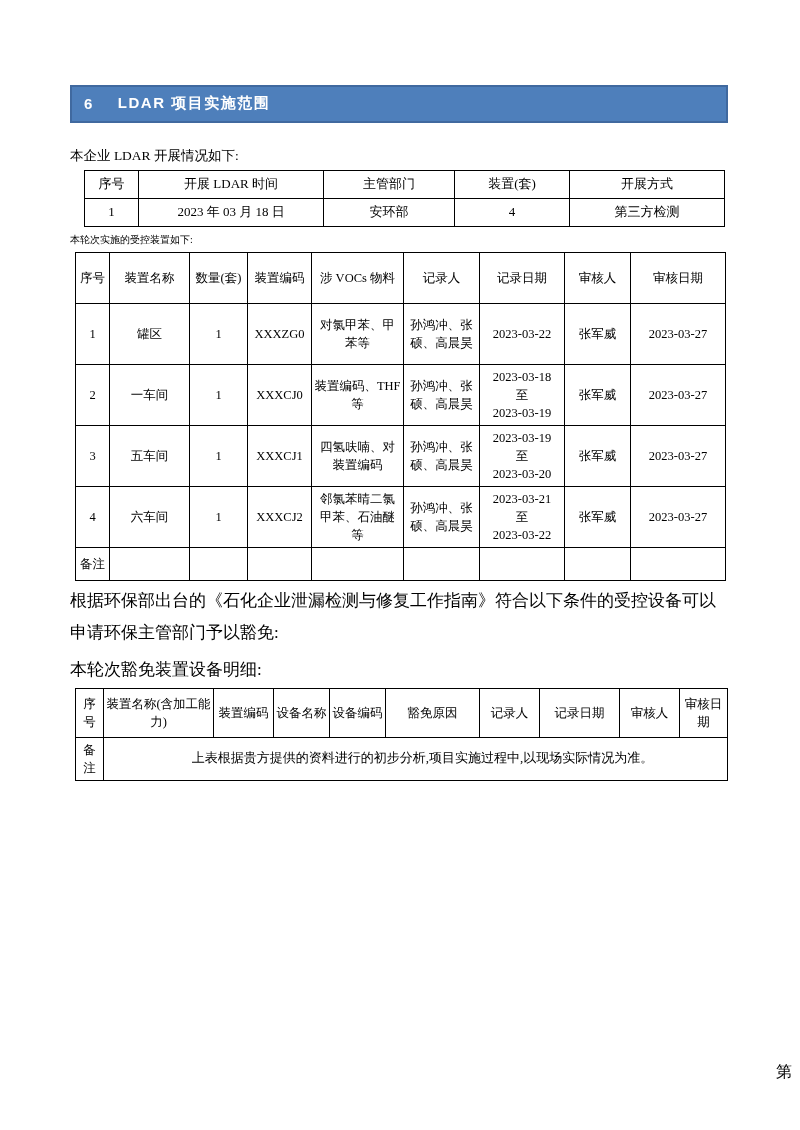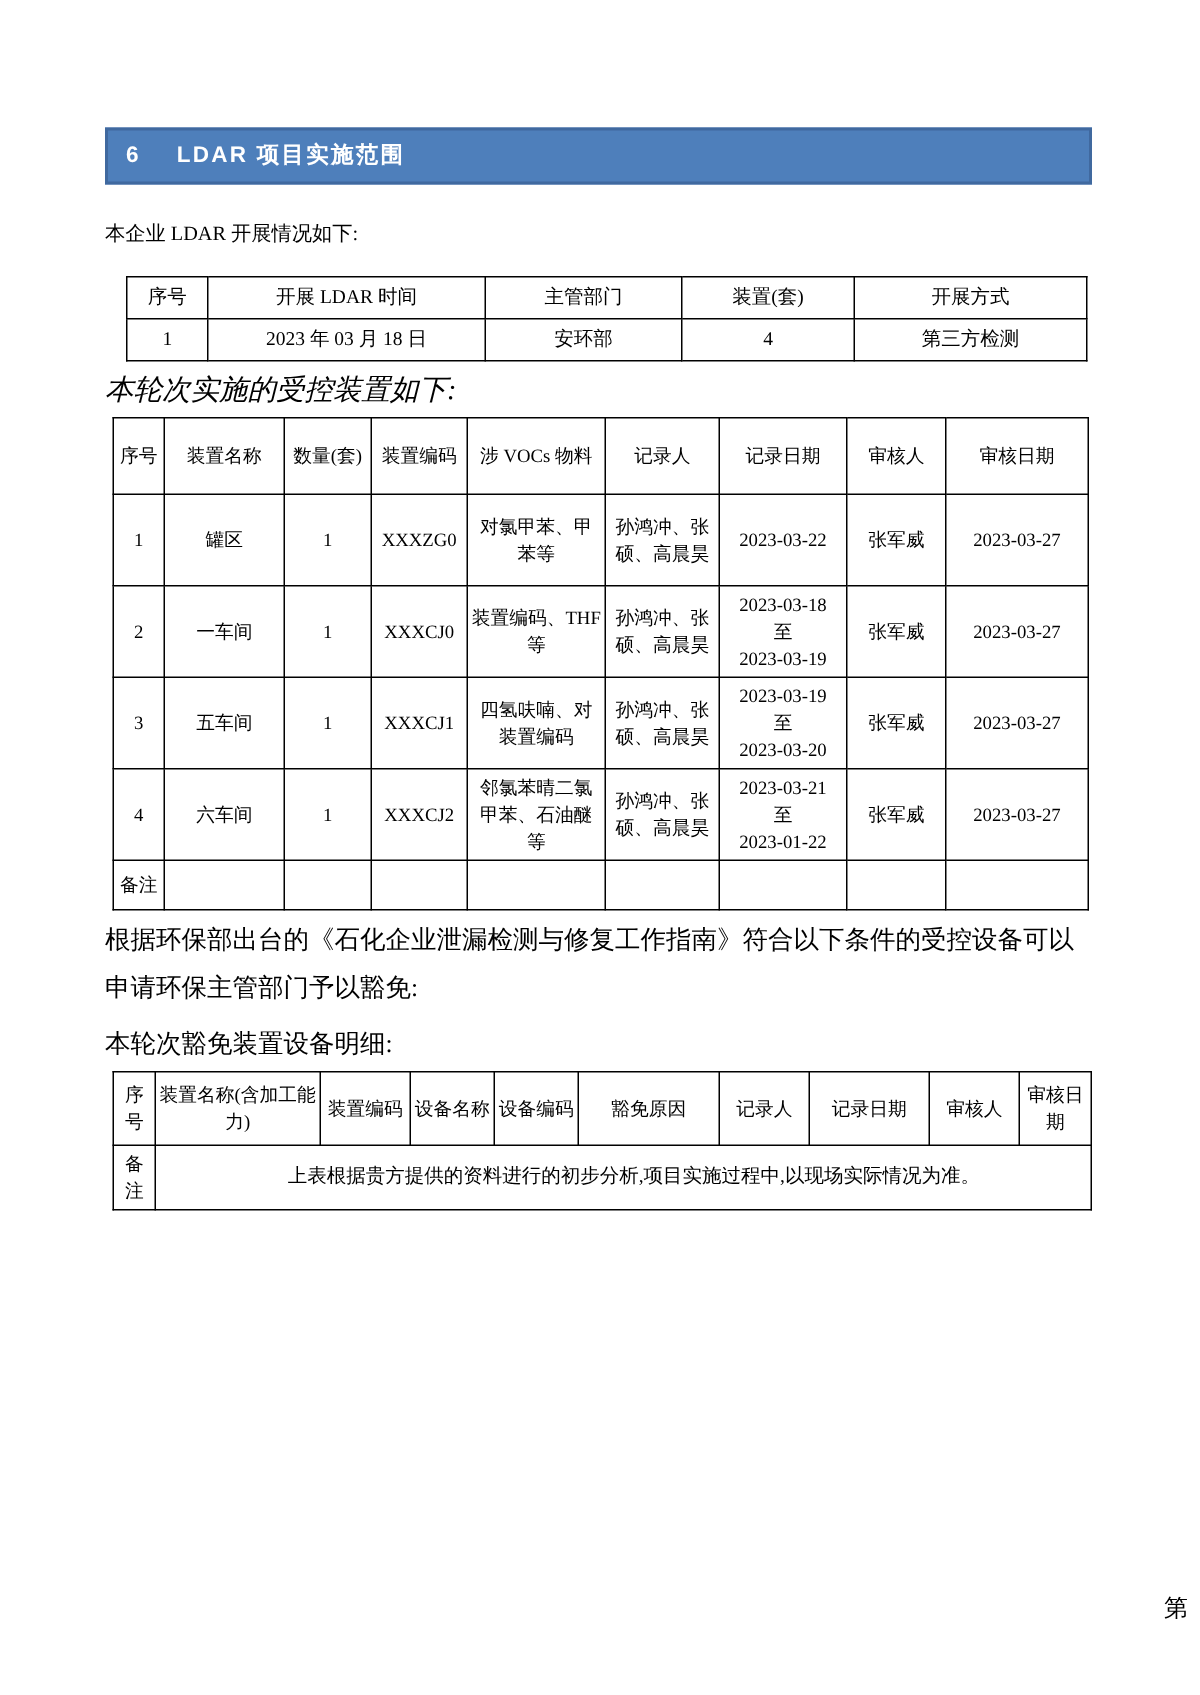--- a/index.html
+++ b/index.html
@@ -9,22 +9,22 @@
     overflow:hidden;
   }
   .content{position:absolute;left:70px;top:85px;width:658px;}
   .band{
     background:#4e7fbb;border:2px solid #40699f;color:#ffffff;
     font-family:"Liberation Sans","DejaVu Sans",sans-serif;font-weight:bold;
     font-size:15px;padding:7px 10px 8px 12px;letter-spacing:1.5px;
     display:flex;align-items:center;gap:24px;box-sizing:border-box;
   }
   p{margin:0;}
-  .lead{font-size:13.5px;margin:24px 0 19px 0;}
-  .lead2{font-size:19px;margin:6px 0 5px 0;font-style:italic;}
+  .lead{font-size:13.5px;margin:24px 0 5px 0;}
+  .lead2{font-size:10px;margin:6px 0 5px 0;}
   table{border-collapse:collapse;table-layout:fixed;}
   td{
     border:1px solid #000;text-align:center;vertical-align:middle;
     font-size:12.5px;padding:2px;white-space:pre-line;line-height:1.45;
     overflow:hidden;word-break:break-all;
   }
   .t1{width:640px;margin-left:14px;}
   .t1 td{height:23px;font-size:13px;}
   .t2{width:650px;margin-left:5px;}
   .t2 .hrow td{height:46px;}
@@ -152,21 +152,21 @@
       <td>六车间</td>
       <td>1</td>
       <td>XXXCJ2</td>
       <td>邻氯苯晴二氯
 甲苯、石油醚
 等</td>
       <td>孙鸿冲、张
 硕、高晨昊</td>
       <td>2023-03-21
 至
-2023-01-22</td>
+2023-03-22</td>
       <td>张军威</td>
       <td>2023-03-27</td>
     </tr>
     <tr class="rrow">
       <td>备注</td>
       <td></td>
       <td></td>
       <td></td>
       <td></td>
       <td></td>

